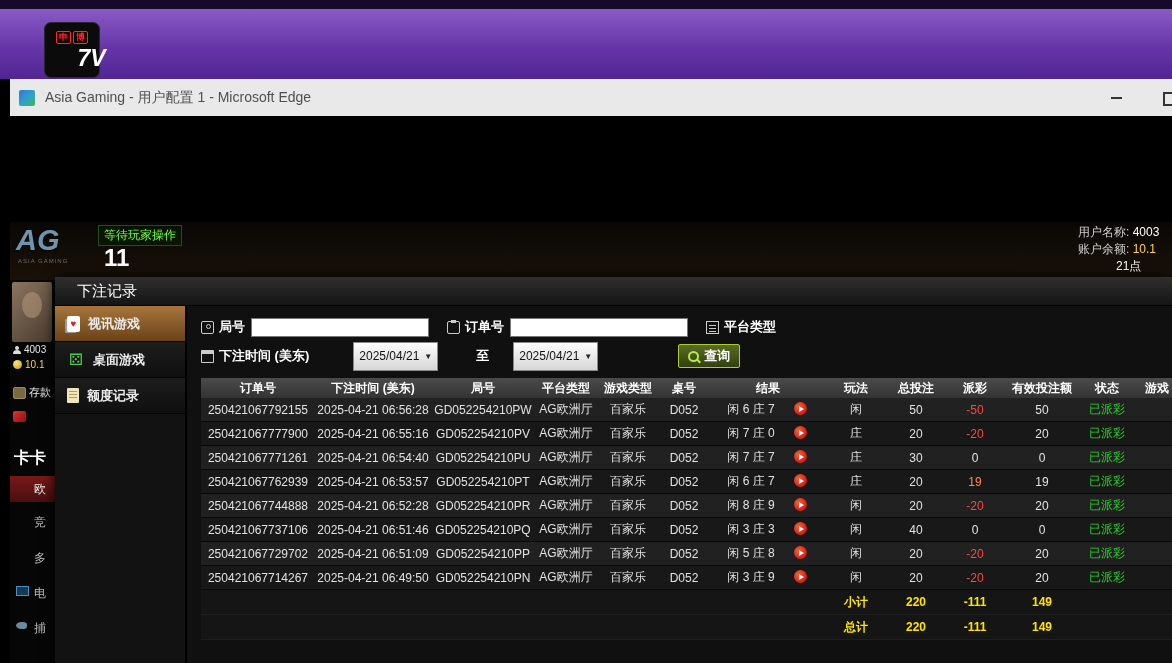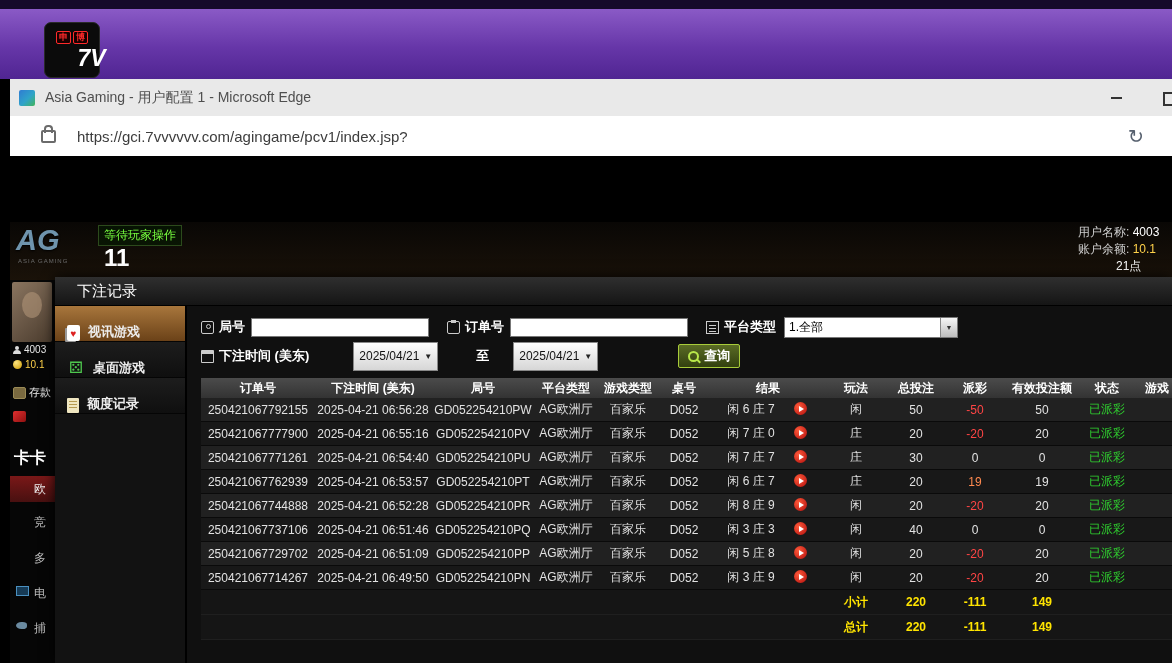--- a/index.html
+++ b/index.html
@@ -77,21 +77,21 @@
   .monitor-icon{position:absolute;left:6px;width:11px;height:8px;border:1px solid #4a90c0;background:#163a55;}
   .fish-icon{position:absolute;left:6px;width:11px;height:7px;background:#6a8aa0;border-radius:50% 40% 40% 50%;}
 
   
   .panel{position:absolute;left:45px;top:121px;width:1117px;height:386px;background:#101010;
     display:flex;flex-direction:column;box-shadow:0 0 12px rgba(0,0,0,.9);}
   .panel-header{height:28px;flex:none;background:linear-gradient(180deg,#2f2f2f,#151515);
     border-bottom:1px solid #000;color:#fff;font-size:15px;display:flex;align-items:center;padding-left:22px;}
   .panel-body{flex:1;display:flex;min-height:0;}
   .panel-sidebar{width:130px;flex:none;background:#121212;border-right:2px solid #000;}
-  .side-item{height:35px;display:flex;align-items:flex-end;gap:8px;padding-left:12px;
+  .side-item{height:35px;display:flex;align-items:center;gap:8px;padding-left:12px;
     color:#ececec;font-size:13px;font-weight:bold;border-bottom:1px solid #050505;
     background:linear-gradient(180deg,#1d1d1d,#0f0f0f);cursor:pointer;}
   .side-item.active{background:linear-gradient(180deg,#a8763c,#6b4218);}
   .ic{width:18px;height:18px;display:inline-flex;align-items:center;justify-content:center;flex:none;}
   .cards-icon{width:13px;height:16px;background:#fff;border-radius:2px;box-shadow:-3px 2px 0 -1px #999;}
   .cards-icon::before{content:"\2665";color:#d22;font-size:10px;}
   .slot-icon{width:16px;height:13px;background:linear-gradient(180deg,#d23a2a,#8f1a10);border-radius:2px;}
   .slot-icon::before{content:"777";color:#ffd700;font-size:6px;font-weight:bold;letter-spacing:0;}
   .dice-icon::before{content:"\2684";color:#4ec74e;font-size:16px;line-height:1;}
   .gem-icon::before{content:"\25C6";color:#9fe8ff;font-size:13px;text-shadow:0 0 2px #fff;}
@@ -163,25 +163,20 @@
   </div>
 </div>
 
 <div class="browser">
   <div class="titlebar">
     <span class="favicon"></span>
     <span class="title-text">Asia Gaming - 用户配置 1 - Microsoft Edge</span>
     <span class="min-btn"></span>
     <span class="max-btn"></span>
   </div>
-  <div class="urlbar">
-    <span class="lock-icon"></span>
-    <span class="url-text">https://gci.7vvvvvv.com/agingame/pcv1/index.jsp?</span>
-    <span class="refresh-icon"></span>
-  </div>
 
   <div class="content">
 
     <div class="game-band">
       <span class="ag-logo">AG</span>
       <span class="ag-logo-sub">ASIA GAMING</span>
       <span class="wait-text">等待玩家操作</span>
       <span class="countdown">11</span>
       <div class="user-info">
         <div><span class="lbl">用户名称:</span>
@@ -245,24 +240,20 @@
               <input class="f-input" value="" style="">
             </div>
             <div class="f-group" style="margin-left:18px;">
               <span class="f-ic clipboard-icon"></span>
               <span>订单号</span>
               <input class="f-input" value="" style="">
             </div>
             <div class="f-group" style="margin-left:18px;">
               <span class="f-ic platform-icon"></span>
               <span>平台类型</span>
-              <div class="select-box">
-                <span class="sel-text">1.全部</span>
-                <span class="dd-btn">▼</span>
-              </div>
             </div>
           </div>
 
           <div class="filter-row">
             <div class="f-group">
               <span class="f-ic calendar-icon"></span>
               <span>下注时间 (美东)</span>
             </div>
             <div class="date-box" style="margin-left:44px;">
               <span>2025/04/21</span>

